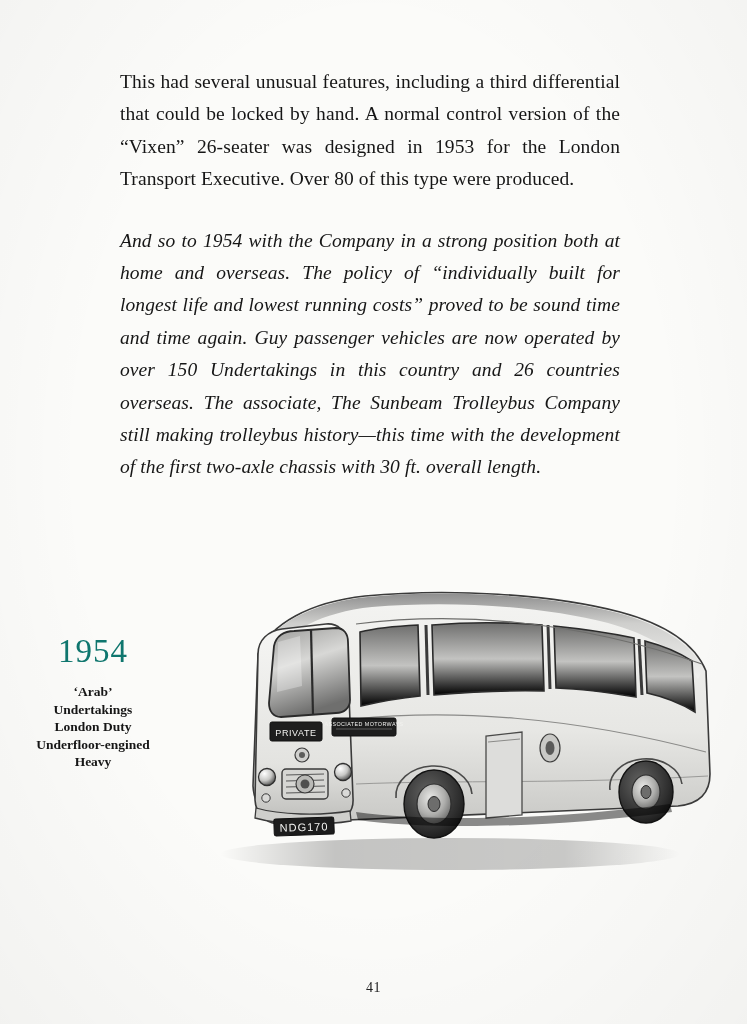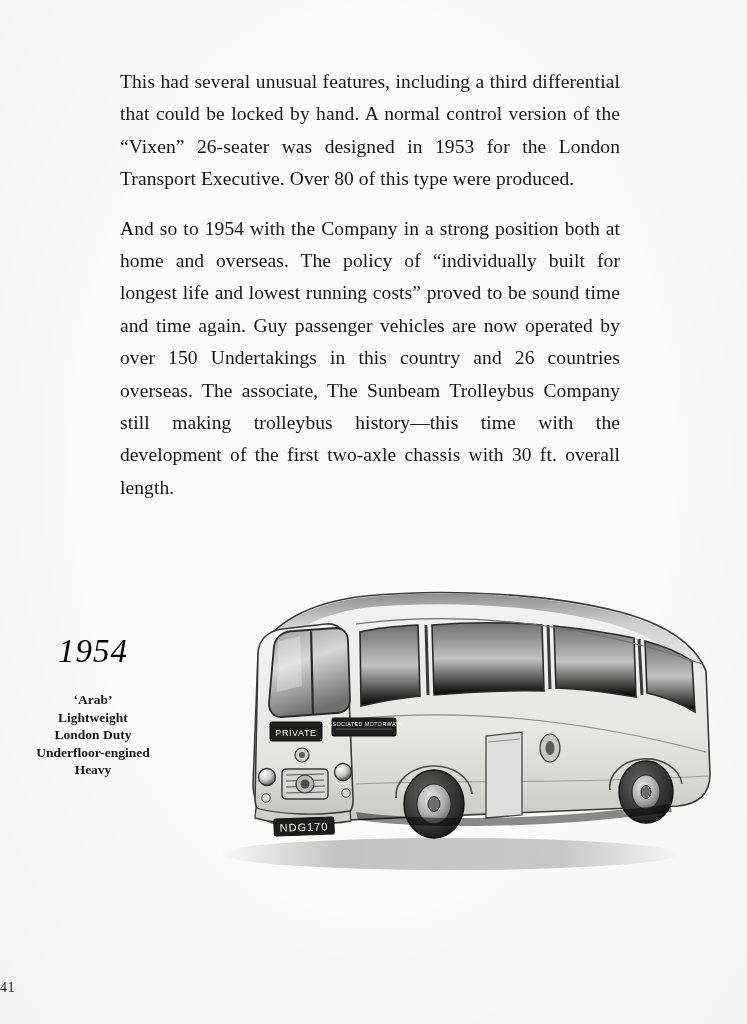--- a/index.html
+++ b/index.html
@@ -38,48 +38,49 @@
   .para {
     font-size: 19.5px;
     line-height: 32.4px;
     text-align: justify;
     text-align-last: left;
     margin: 0 0 8px 0;
     letter-spacing: 0.1px;
     color: #161616;
   }
   .para + .para {
-    margin-top: 17px;
+    margin-top: 29px;
+    font-style: italic;
   }
   .caption {
     position: absolute;
     left: 18px;
     top: 632px;
     width: 150px;
     text-align: center;
   }
   .caption-year {
     font-size: 33px;
     line-height: 38px;
     letter-spacing: 1px;
-    color: #000000;
-    font-style: italic;
+    color: #0f766e;
   }
   .caption-lines {
-    margin-top: 21px;
+    margin-top: 13px;
     font-size: 13.5px;
     line-height: 17.5px;
     font-weight: bold;
     color: #161616;
   }
   .folio {
     position: absolute;
     left: 0;
     right: 0;
     top: 980px;
+    text-align: center;
     font-size: 14px;
     color: #202020;
     letter-spacing: 0.5px;
   }
   .photo {
     position: absolute;
     left: 150px;
     top: 536px;
     width: 580px;
     height: 360px;
@@ -98,21 +99,21 @@
 
   <div class="body-text">
     <p class="para">This had several unusual features, including a third differential that could be locked by hand.   A normal control version of the “Vixen” 26-seater was designed in 1953 for the London Transport Executive.   Over 80 of this type were produced.</p>
     <p class="para">And so to 1954 with the Company in a strong position both at home and overseas.   The policy of “individually built for longest life and lowest running costs” proved to be sound time and time again.   Guy passenger vehicles are now operated by over 150 Undertakings in this country and 26 countries overseas.   The associate, The Sunbeam Trolleybus Company still making trolleybus history—this time with the development of the first two-axle chassis with 30 ft. overall length.</p>
   </div>
 
   <div class="caption">
     <div class="caption-year">1954</div>
     <div class="caption-lines">
       <div>‘Arab’</div>
-      <div>Lightweight</div>
+      <div>Undertakings</div>
       <div>London Duty</div>
       <div>Underfloor-engined</div>
       <div>Heavy</div>
     </div>
   </div>
 
   <div class="photo">
     <svg viewBox="0 0 580 360" preserveAspectRatio="xMidYMid meet">
       <defs>
         <linearGradient id="roofGrad" x1="0" y1="0" x2="0" y2="1">

